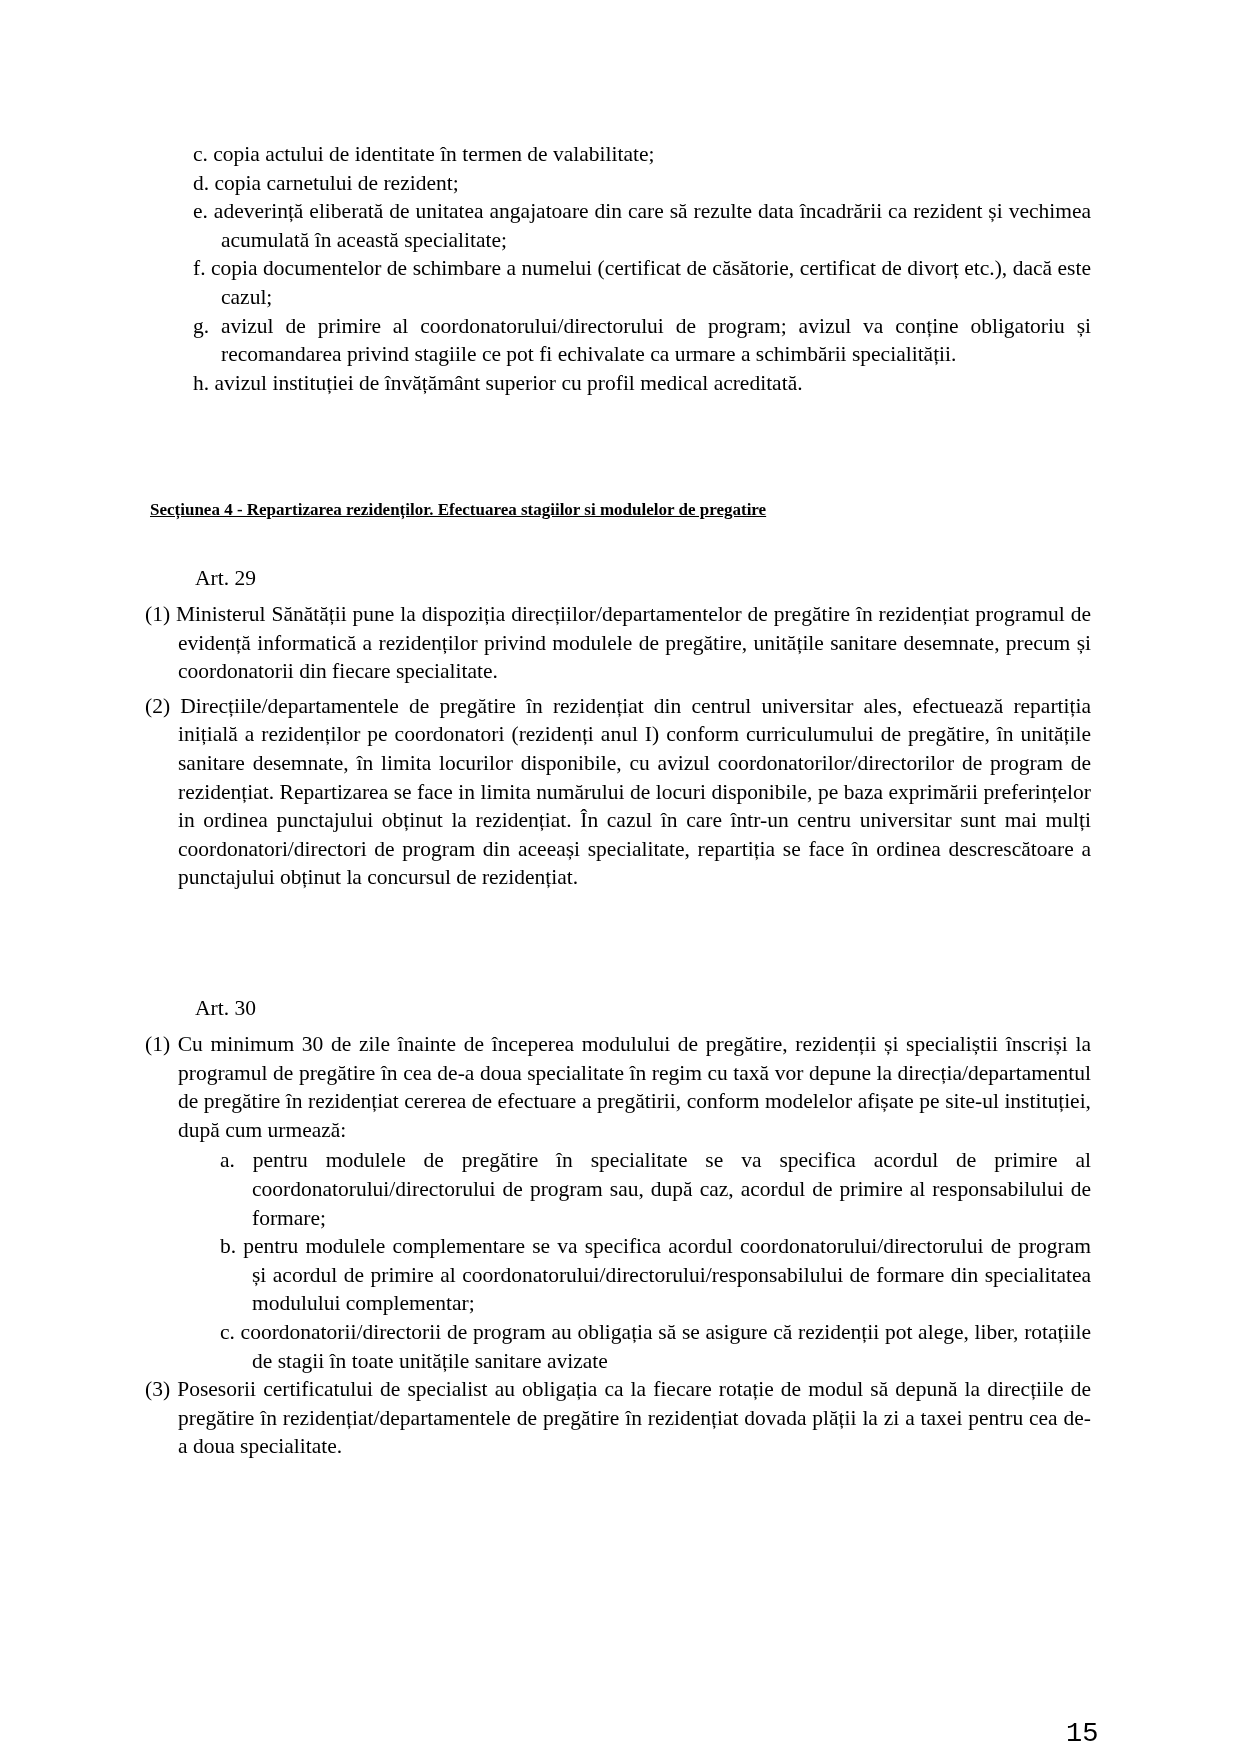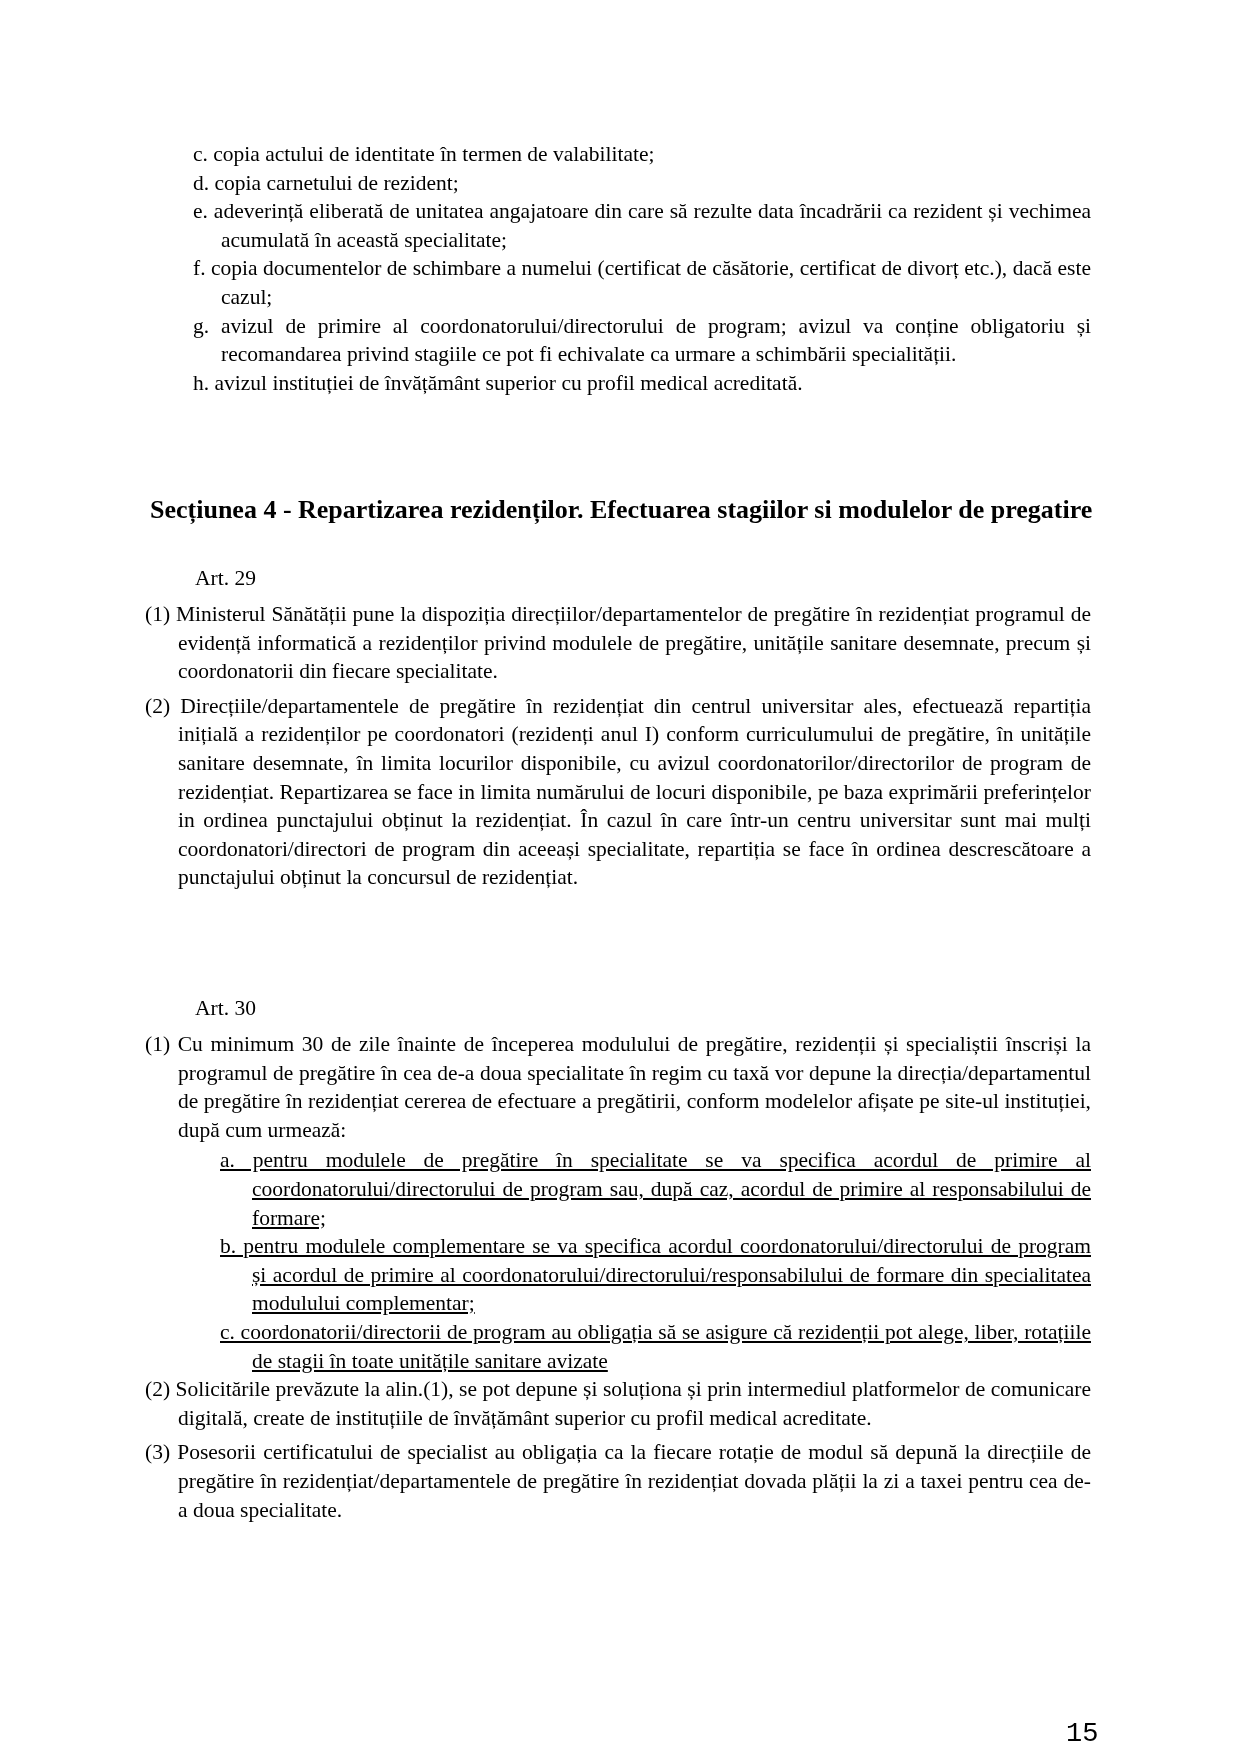--- a/index.html
+++ b/index.html
@@ -6,23 +6,23 @@
     body { width: 1241px; height: 1754px; position: relative; overflow: hidden; }
     .page {
       position: absolute; left: 0; top: 0; width: 1241px; height: 1726px;
       font-family: "Liberation Serif", "DejaVu Serif", serif;
       color: #000; font-size: 21.5px; line-height: 28.6px;
     }
     .block { position: absolute; left: 145px; width: 946px; }
     .list-item { position: relative; text-align: justify; }
     .sub { padding-left: 69px; text-indent: -28px; }
     .para { padding-left: 33px; text-indent: -33px; text-align: justify; margin-bottom: 6px; }
-    .subwrap { padding-left: 75px; text-decoration: underline; }
+    .subwrap { padding-left: 75px; }
     .subwrap .item { padding-left: 32px; text-indent: -32px; text-align: justify; }
-    .heading { position: absolute; left: 150px; top: 496px; font-weight: bold; font-size: 26px; white-space: nowrap; }
+    .heading { position: absolute; left: 150px; top: 496px; font-weight: bold; font-size: 17px; white-space: nowrap; text-decoration: underline; }
     .art { position: absolute; left: 195px; font-weight: normal; }
     .pagenum { position: absolute; left: 1066px; top: 1720px; font-family: Liberation Mono, monospace; font-size: 27px; }
   </style>
 </head>
 <body>
 
 <div class="page">
 
   <div class="block" style="top:140px;">
     <div class="list-item sub" style="padding-left:76px;text-indent:-28px;">c. copia actului de identitate în termen de valabilitate;</div>
@@ -44,18 +44,17 @@
 
   <div class="art" style="top:994px;">Art. 30</div>
 
   <div class="block" style="top:1030px;">
     <div class="para" style="margin-bottom:2px;">(1) Cu minimum 30 de zile înainte de începerea modulului de pregătire, rezidenții și specialiștii înscriși la programul de pregătire în cea de-a doua specialitate în regim cu taxă vor depune la direcția/departamentul de pregătire în rezidențiat cererea de efectuare a pregătirii, conform modelelor afișate pe site-ul instituției, după cum urmează:</div>
     <div class="subwrap">
       <div class="item">a. pentru modulele de pregătire în specialitate se va specifica acordul de primire al coordonatorului/directorului de program sau, după caz, acordul de primire al responsabilului de formare;</div>
       <div class="item">b. pentru modulele complementare se va specifica acordul coordonatorului/directorului de program și acordul de primire al coordonatorului/directorului/responsabilului de formare din specialitatea modulului complementar;</div>
       <div class="item">c. coordonatorii/directorii de program au obligația să se asigure că rezidenții pot alege, liber, rotațiile de stagii în toate unitățile sanitare avizate</div>
     </div>
-    <div class="para">(2) Solicitările prevăzute la alin.(1), se pot depune și soluționa și prin intermediul platformelor de comunicare digitală, create de instituțiile de învățământ superior cu profil medical acreditate.</div>
     <div class="para">(3) Posesorii certificatului de specialist au obligația ca la fiecare rotație de modul să depună la direcțiile de pregătire în rezidențiat/departamentele de pregătire în rezidențiat dovada plății la zi a taxei pentru cea de-a doua specialitate.</div>
   </div>
 
   <div class="pagenum">15</div>
 </div>
 
 </body></html>

